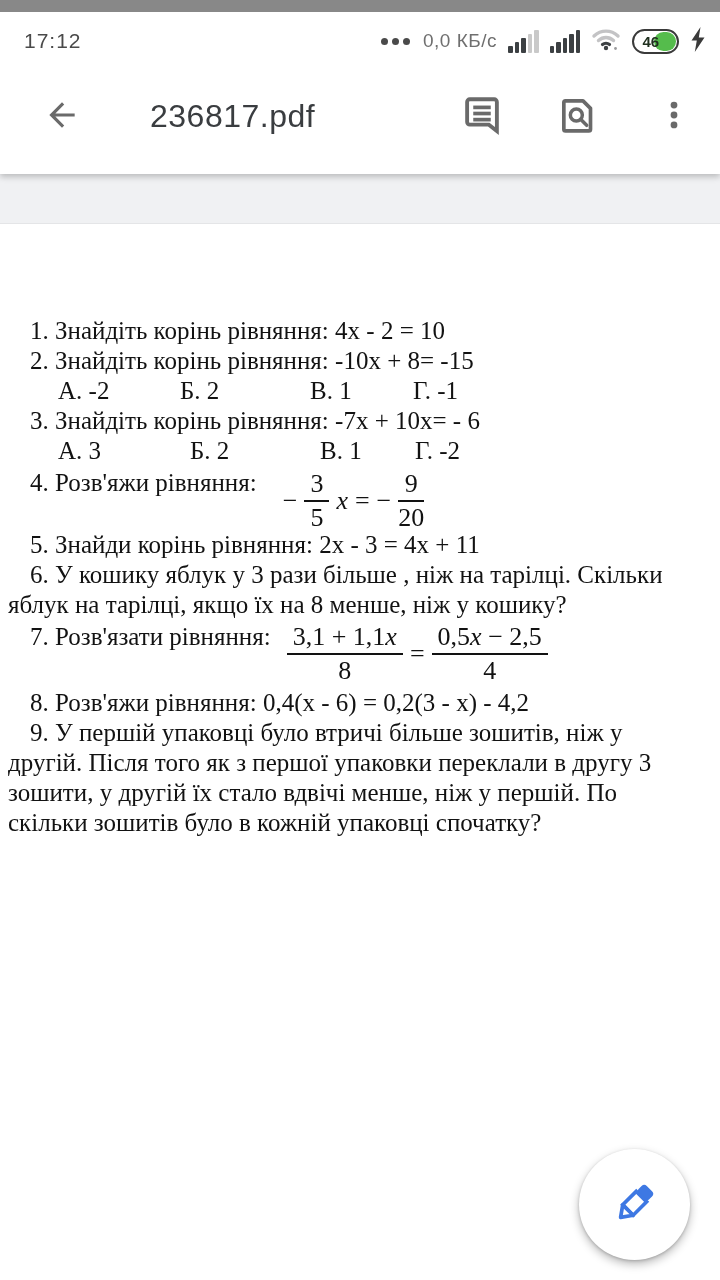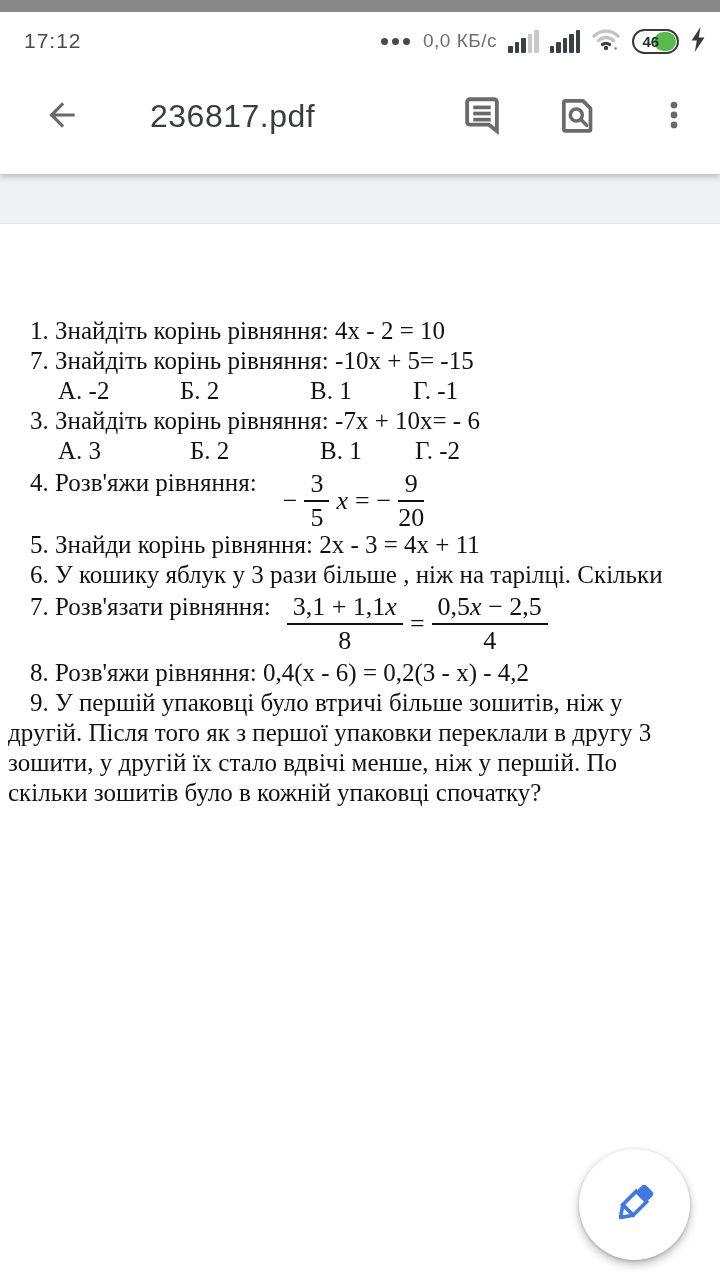--- a/index.html
+++ b/index.html
@@ -176,21 +176,21 @@
     </div>
   </div>
 
   <div class="viewer">
     <div class="page">
       <div class="doc">
 
 
         <div class="q">1. Знайдіть корінь рівняння: 4x - 2 = 10</div>
 
-        <div class="q">7. Знайдіть корінь рівняння: -10x + 5= -15</div>
+        <div class="q">2. Знайдіть корінь рівняння: -10x + 8= -15</div>
         <div class="opts">
           <span style="left:58px">А. -2</span>
           <span style="left:180px">Б. 2</span>
           <span style="left:310px">В. 1</span>
           <span style="left:413px">Г. -1</span>
         </div>
 
         <div class="q">3. Знайдіть корінь рівняння: -7x + 10x= - 6</div>
         <div class="opts">
           <span style="left:58px">А. 3</span>
@@ -212,20 +212,21 @@
             <span>−</span>
               <span class="frac">
                 <span class="num">9</span>
                 <span class="den">20</span>
               </span>
           </span>
         </div>
 
         <div class="q">5. Знайди корінь рівняння: 2x - 3 = 4x + 11</div>
         <div class="q">6. У кошику яблук у 3 рази більше , ніж на тарілці. Скільки</div>
+        <div class="cont">яблук на тарілці, якщо їх на 8 менше, ніж у кошику?</div>
 
         <div class="eqrow eqrow7">
           <span class="lbl">7. Розв'язати рівняння:</span>
           <span class="eq">
             <span class="frac">
                 <span class="num"><span>3,1 + 1,1</span><span class="var">x</span></span>
                 <span class="den">8</span>
               </span>
             <span>=</span>
             <span class="frac">

